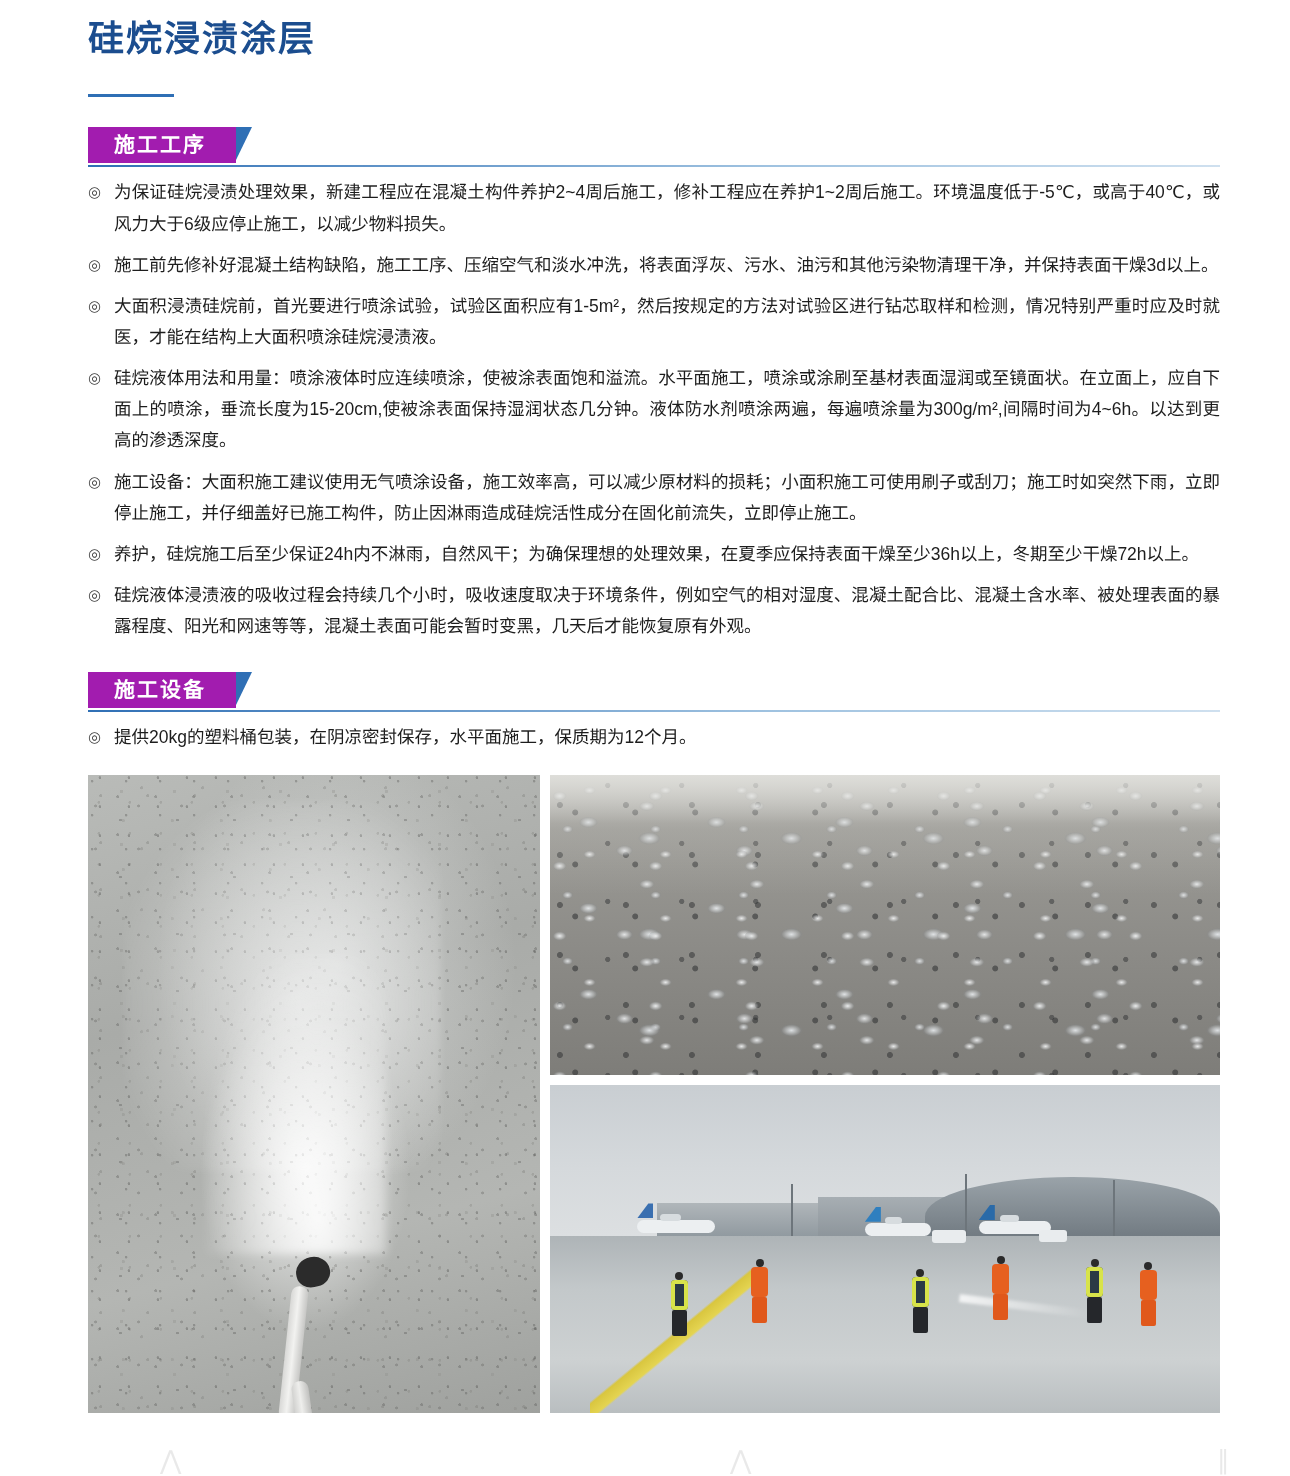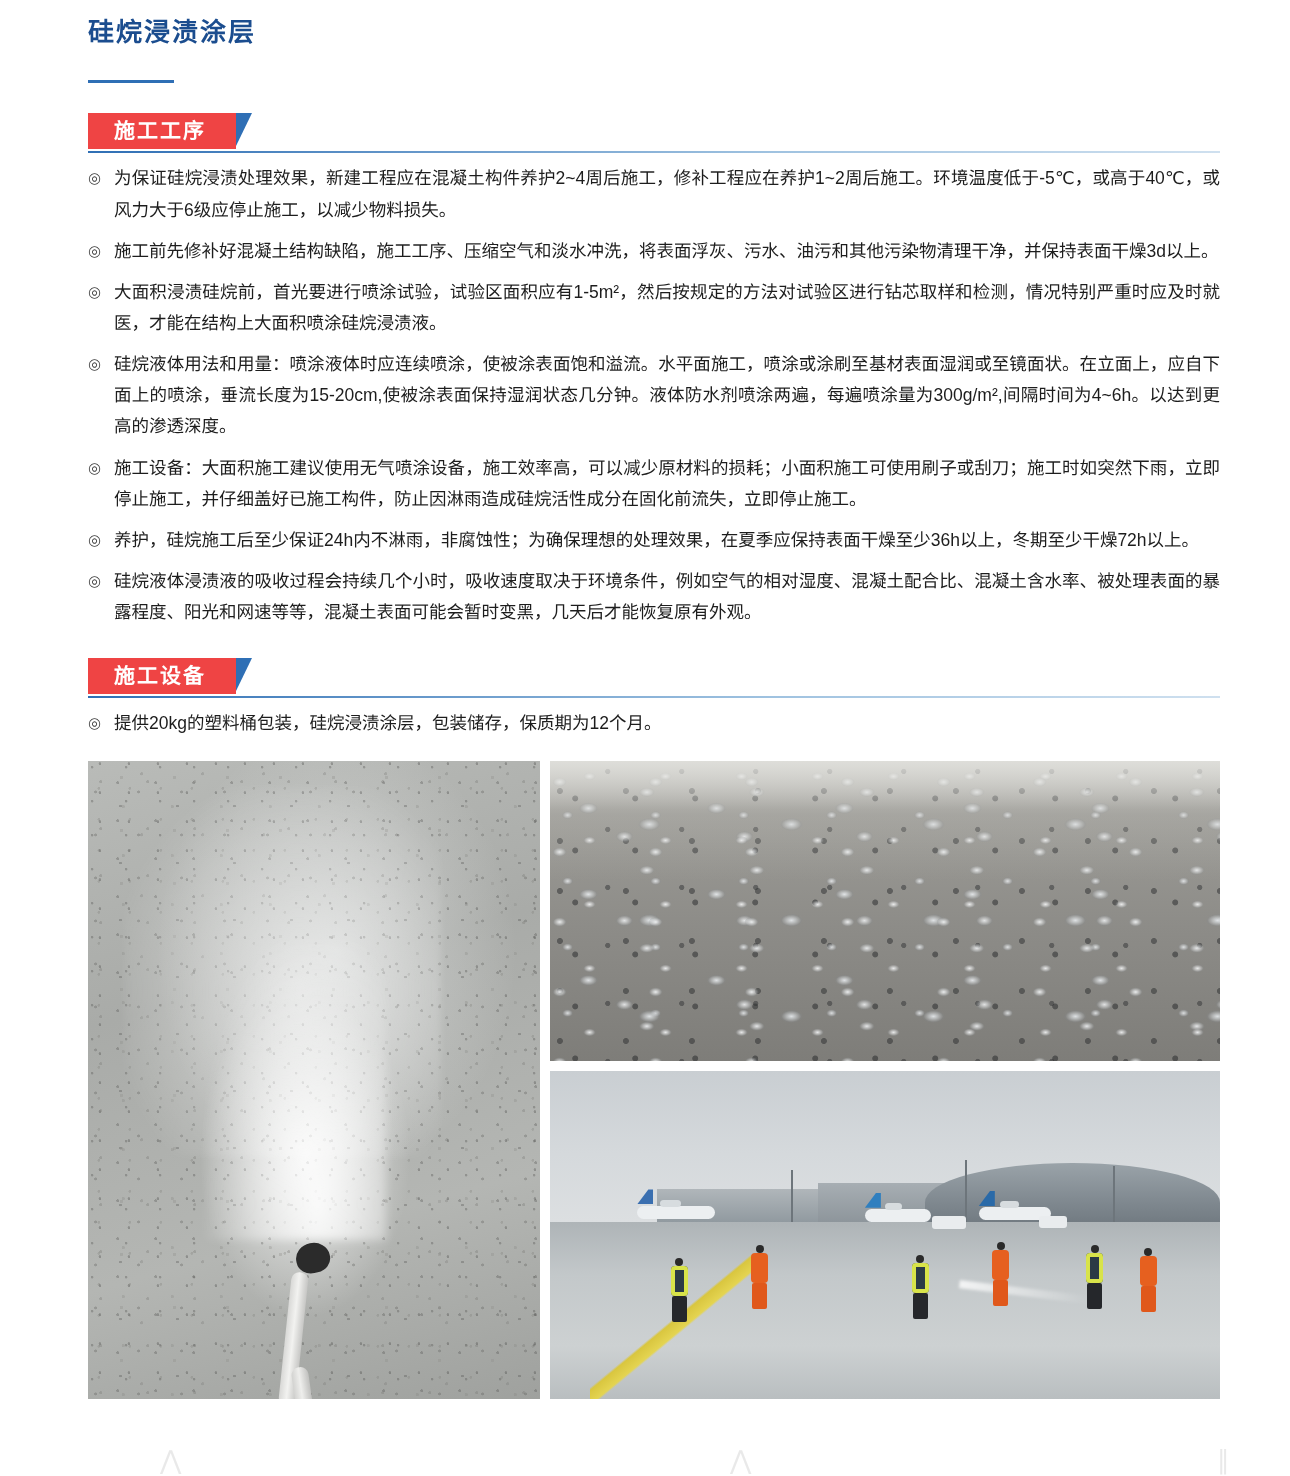--- a/index.html
+++ b/index.html
@@ -18,21 +18,21 @@
   .page {
     position: relative;
     width: 1290px;
     min-height: 1476px;
     box-sizing: border-box;
     padding: 0 70px 0 88px;
   }
 
   
   .doc-title {
-    font-size: 26px;
+    font-size: 36px;
     font-weight: bold;
     color: #1b4d8f;
     letter-spacing: 2px;
     padding-top: 14px;
     margin: 0;
     line-height: 1.4;
   }
   .title-rule {
     width: 86px;
     height: 3px;
@@ -46,21 +46,21 @@
     margin-top: 30px;
   }
   .section-head {
     position: relative;
     height: 40px;
     margin-bottom: 8px;
   }
   .section-head .tag {
     display: inline-block;
     position: relative;
-    background: #ef4444;
+    background: #a21caf;
     color: #ffffff;
     font-size: 21px;
     font-weight: bold;
     letter-spacing: 2px;
     padding: 7px 30px 8px 26px;
     line-height: 1;
     z-index: 2;
   }
   .section-head .tag:after {
     content: "";
@@ -363,32 +363,32 @@
     <div class="section-head">
       <span class="tag">施工工序</span>
       <span class="rule"></span>
     </div>
     <ul class="bullets">
       <li><span>为保证硅烷浸渍处理效果，新建工程应在混凝土构件养护2~4周后施工，修补工程应在养护1~2周后施工。环境温度低于-5℃，或高于40℃，或风力大于6级应停止施工，以减少物料损失。</span></li>
       <li><span>施工前先修补好混凝土结构缺陷，施工工序、压缩空气和淡水冲洗，将表面浮灰、污水、油污和其他污染物清理干净，并保持表面干燥3d以上。</span></li>
       <li><span>大面积浸渍硅烷前，首光要进行喷涂试验，试验区面积应有1-5m²，然后按规定的方法对试验区进行钻芯取样和检测，情况特别严重时应及时就医，才能在结构上大面积喷涂硅烷浸渍液。</span></li>
       <li><span>硅烷液体用法和用量：喷涂液体时应连续喷涂，使被涂表面饱和溢流。水平面施工，喷涂或涂刷至基材表面湿润或至镜面状。在立面上，应自下面上的喷涂，垂流长度为15-20cm,使被涂表面保持湿润状态几分钟。液体防水剂喷涂两遍，每遍喷涂量为300g/m²,间隔时间为4~6h。以达到更高的渗透深度。</span></li>
       <li><span>施工设备：大面积施工建议使用无气喷涂设备，施工效率高，可以减少原材料的损耗；小面积施工可使用刷子或刮刀；施工时如突然下雨，立即停止施工，并仔细盖好已施工构件，防止因淋雨造成硅烷活性成分在固化前流失，立即停止施工。</span></li>
-      <li><span>养护，硅烷施工后至少保证24h内不淋雨，非腐蚀性；为确保理想的处理效果，在夏季应保持表面干燥至少36h以上，冬期至少干燥72h以上。</span></li>
+      <li><span>养护，硅烷施工后至少保证24h内不淋雨，自然风干；为确保理想的处理效果，在夏季应保持表面干燥至少36h以上，冬期至少干燥72h以上。</span></li>
       <li><span>硅烷液体浸渍液的吸收过程会持续几个小时，吸收速度取决于环境条件，例如空气的相对湿度、混凝土配合比、混凝土含水率、被处理表面的暴露程度、阳光和网速等等，混凝土表面可能会暂时变黑，几天后才能恢复原有外观。</span></li>
     </ul>
   </div>
 
   <div class="section">
     <div class="section-head">
       <span class="tag">施工设备</span>
       <span class="rule"></span>
     </div>
     <ul class="bullets">
-      <li><span>提供20kg的塑料桶包装，硅烷浸渍涂层，包装储存，保质期为12个月。</span></li>
+      <li><span>提供20kg的塑料桶包装，在阴凉密封保存，水平面施工，保质期为12个月。</span></li>
     </ul>
   </div>
 
   <div class="gallery">
 
     <div class="col-left">
       <div class="photo photo-spray">
         <div class="grain"></div>
         <div class="wet-patch"></div>
         <div class="spray-cone"></div>

